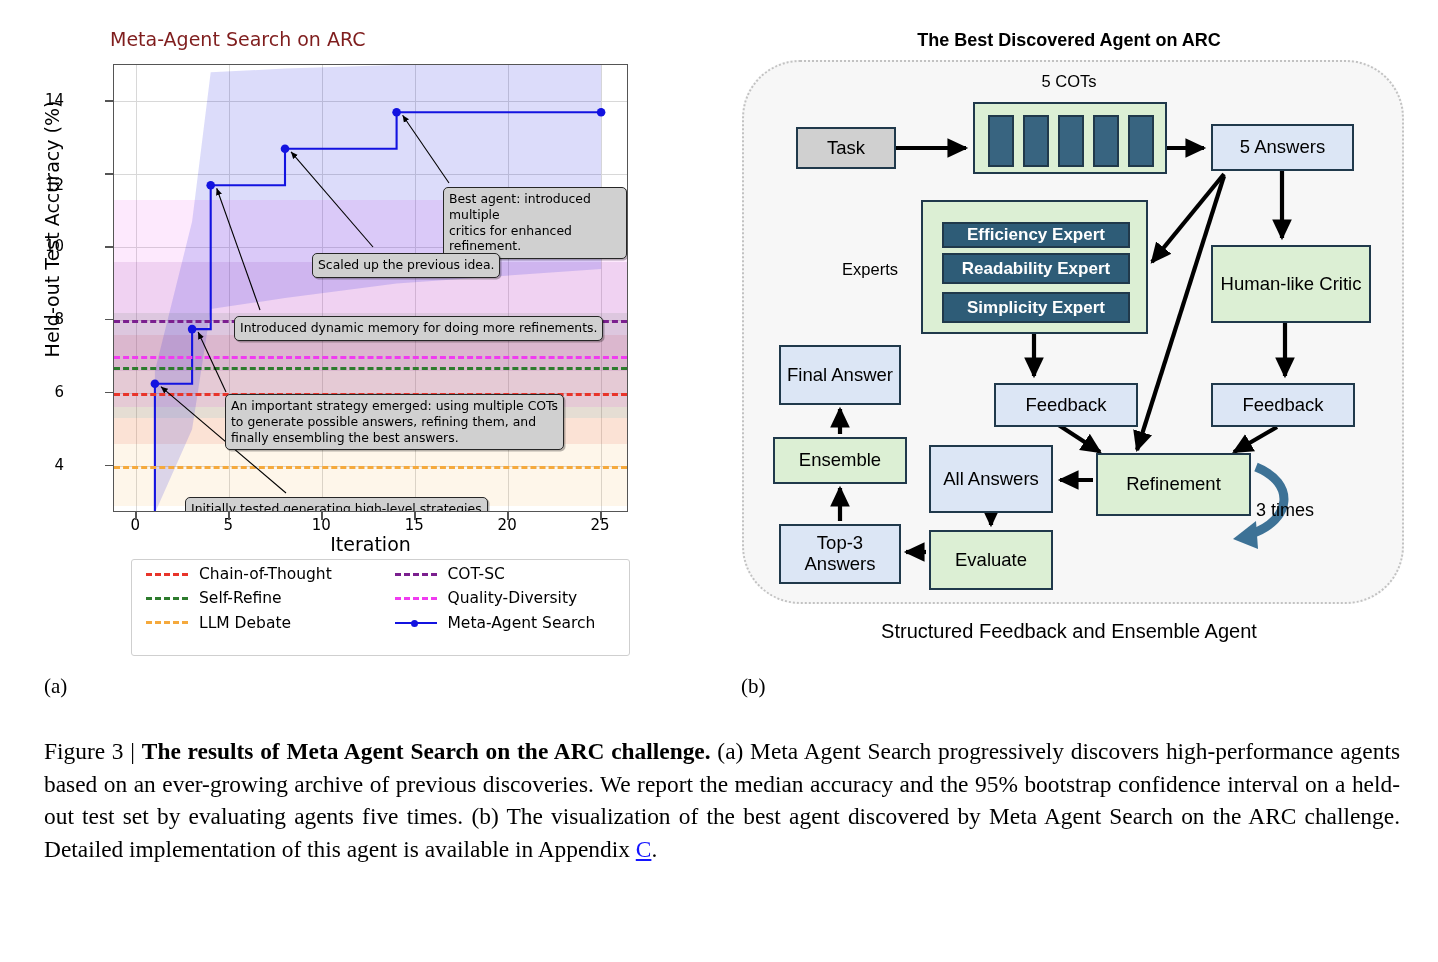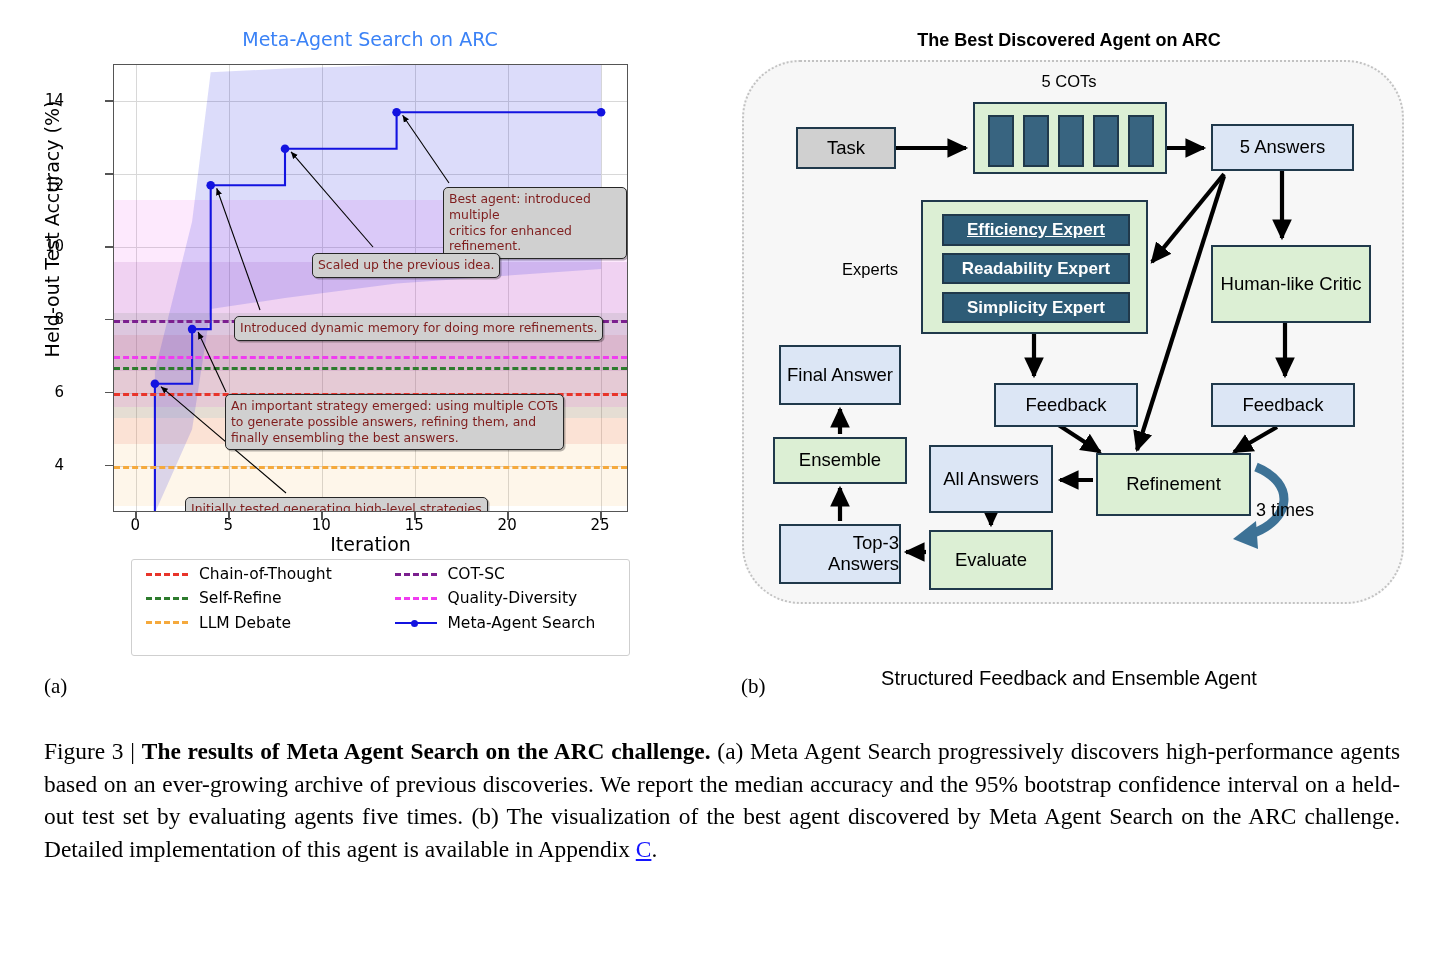--- a/index.html
+++ b/index.html
@@ -6,22 +6,22 @@
   body{
     width:1438px;height:962px;background:#ffffff;overflow:hidden;
     font-family:"DejaVu Sans","Liberation Sans",sans-serif;
     position:relative;
   }
   .panel-a{position:absolute;left:0;top:0;width:700px;height:700px;}
   .panel-b{position:absolute;left:700px;top:0;width:738px;height:700px;}
 
   
   .chart-title{
-    position:absolute;left:110px;top:28px;width:520px;text-align:center;
-    font-size:19px;color:#3b82f6;
+    position:absolute;left:110px;top:28px;width:520px;text-align:left;
+    font-size:19px;color:#7f1d1d;
   }
   .plot{
     position:absolute;left:113px;top:64px;width:515px;height:448px;
     background:#ffffff;border:1.4px solid #555;box-sizing:border-box;
     overflow:hidden;
   }
   .ylabel{
     position:absolute;left:-148px;top:218px;width:400px;
     transform:rotate(-90deg);text-align:center;font-size:19px;color:#000;
   }
@@ -35,21 +35,21 @@
   .gridv{position:absolute;top:0;height:100%;width:1px;background:#d8d8d8;}
   .tickmark-y{position:absolute;left:105px;width:8px;height:1.4px;background:#555;}
   .tickmark-x{position:absolute;top:512px;height:8px;width:1.4px;background:#555;}
 
   .band{position:absolute;left:0;width:100%;}
   .baseline{position:absolute;left:0;width:100%;height:0;border-top:3.4px dashed;}
 
   .annot{
     position:absolute;background:#d0d0d0;border:1.2px solid #262626;
     border-radius:5px;padding:3px 5px 4px 5px;font-size:12.4px;line-height:1.27;
-    color:#7f1d1d;box-shadow:1.5px 1.5px 0 rgba(0,0,0,.28);white-space:pre-line;
+    color:#000000;box-shadow:1.5px 1.5px 0 rgba(0,0,0,.28);white-space:pre-line;
   }
 
   .legend{
     position:absolute;left:131px;top:559px;width:499px;height:97px;
     border:1px solid #cfcfcf;border-radius:3px;background:#fff;
     display:grid;grid-template-columns:1fr 1fr;grid-auto-rows:1fr;
     align-items:center;padding:2px 0 20px 0;box-sizing:border-box;
   }
   .lgi{display:flex;align-items:center;padding-left:14px;}
   .lgdash{width:42px;height:0;border-top:3.4px dashed;margin-right:11px;}
@@ -63,38 +63,38 @@
     font-size:18px;font-weight:bold;color:#000;
     font-family:"Liberation Sans",sans-serif;
   }
   .dg-canvas{position:absolute;left:0;top:0;width:738px;height:700px;}
   .container-round{
     position:absolute;left:42px;top:60px;width:658px;height:540px;
     background:#f7f7f7;border:2.2px dotted #c2c2c2;border-radius:58px;
   }
   .nbox{
     position:absolute;box-sizing:border-box;border:2px solid #20394b;
-    display:flex;align-items:center;justify-content:center;text-align:right;
+    display:flex;align-items:center;justify-content:center;text-align:center;
     font-size:18.5px;color:#000;line-height:1.12;
     font-family:"Liberation Sans",sans-serif;
   }
   .blue{background:#dce6f5;}
   .green{background:#dcefd4;}
   .gray{background:#d0d0d0;}
   .expert{
     position:absolute;box-sizing:border-box;background:#2e5c77;
     border:2px solid #20394b;color:#ffffff;font-weight:bold;font-size:17px;
     display:flex;align-items:center;justify-content:center;
     font-family:"Liberation Sans",sans-serif;
   }
   .cotbar{position:absolute;background:#386480;border:2px solid #20394b;}
   .plain-lbl{position:absolute;font-size:16.5px;color:#000;font-family:"Liberation Sans",sans-serif;}
   .dg-caption{
     position:absolute;left:0;top:620px;width:738px;text-align:center;
-    font-size:20px;color:#000;font-family:"Liberation Sans",sans-serif;margin-top:47px;
+    font-size:20px;color:#000;font-family:"Liberation Sans",sans-serif;
   }
 
   
   .sublabel{position:absolute;font-size:21px;color:#000;font-family:"Liberation Serif",serif;}
   .figcap{
     position:absolute;left:44px;top:735px;width:1356px;
     font-family:"Liberation Serif",serif;font-size:23.4px;line-height:1.39;
     color:#000;text-align:justify;
   }
   .figcap b{font-weight:bold;}
@@ -259,21 +259,21 @@
     <div class="cotbar" style="left:13px;top:11px;width:22px;height:48px;"></div>
     <div class="cotbar" style="left:48px;top:11px;width:22px;height:48px;"></div>
     <div class="cotbar" style="left:83px;top:11px;width:22px;height:48px;"></div>
     <div class="cotbar" style="left:118px;top:11px;width:22px;height:48px;"></div>
     <div class="cotbar" style="left:153px;top:11px;width:22px;height:48px;"></div>
   </div>
 
   <div class="nbox blue" style="left:511px;top:124px;width:143px;height:47px;">5 Answers</div>
 
   <div class="nbox green" style="left:221px;top:200px;width:227px;height:134px;">
-    <div class="expert" style="left:19px;top:12px;width:188px;height:32px;text-decoration:underline;">Efficiency Expert</div>
+    <div class="expert" style="left:19px;top:20px;width:188px;height:26px;">Efficiency Expert</div>
     <div class="expert" style="left:19px;top:51px;width:188px;height:31px;">Readability Expert</div>
     <div class="expert" style="left:19px;top:90px;width:188px;height:31px;">Simplicity Expert</div>
   </div>
 
   <div class="nbox green" style="left:511px;top:245px;width:160px;height:78px;">Human-like
 Critic</div>
 
   <div class="nbox blue" style="left:294px;top:383px;width:144px;height:44px;">Feedback</div>
   <div class="nbox blue" style="left:511px;top:383px;width:144px;height:44px;">Feedback</div>
 

